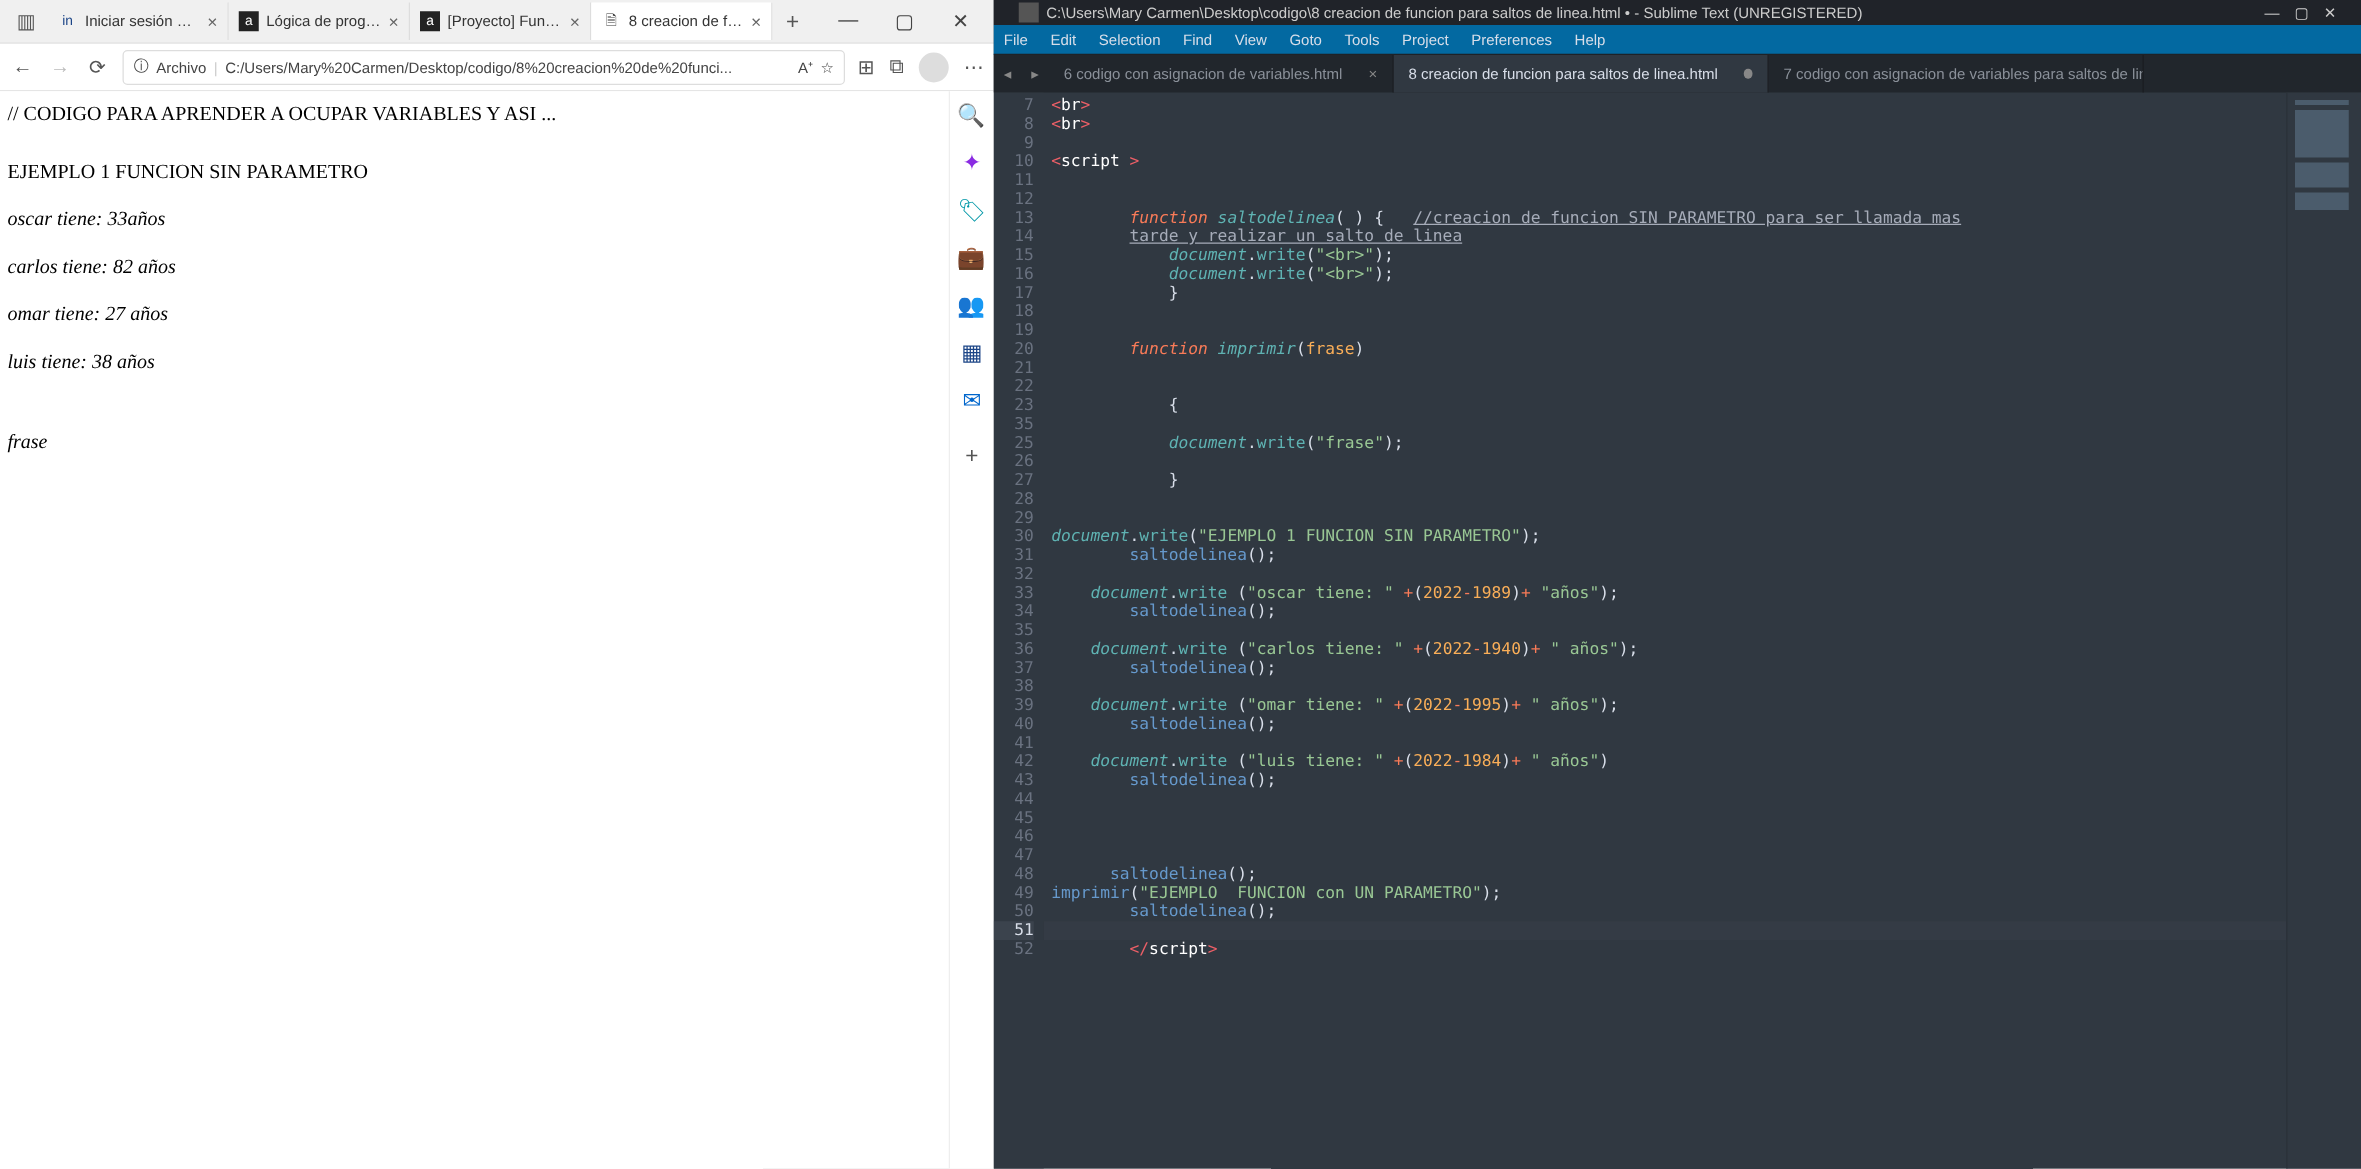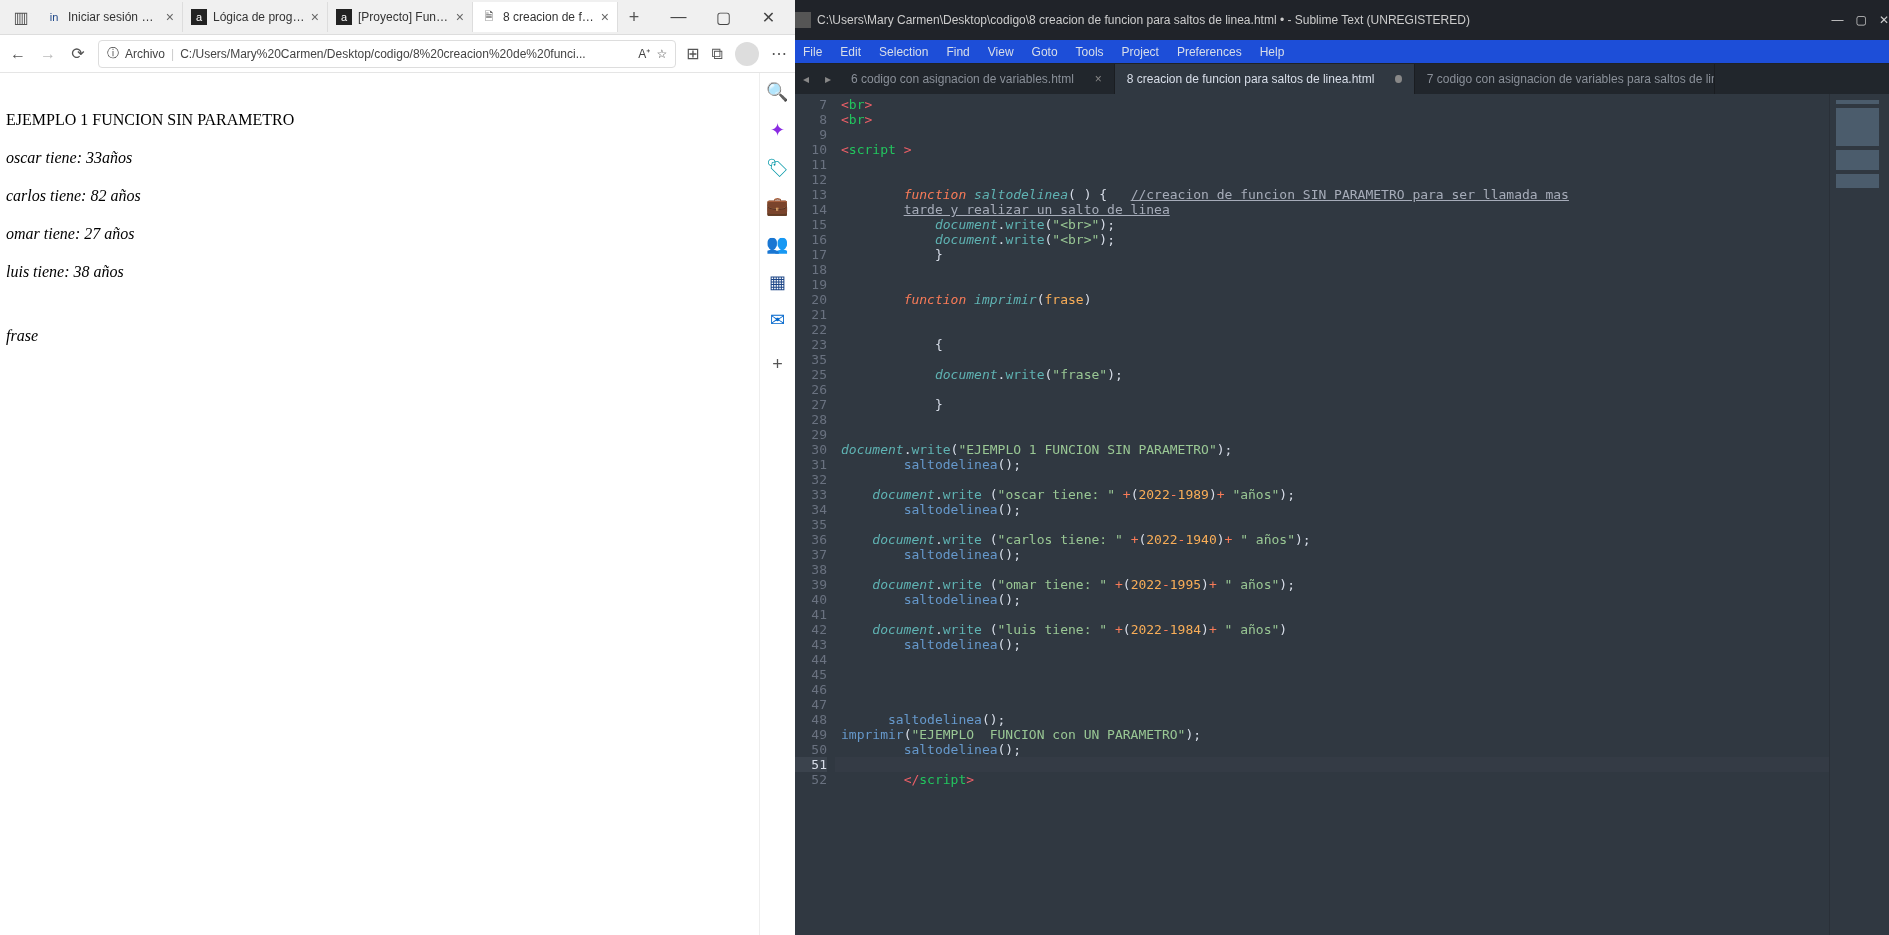--- a/index.html
+++ b/index.html
@@ -25,41 +25,41 @@
 .page-content { flex:1; padding:10px 6px; font-family: 'Times New Roman', serif; color:#000; overflow:auto; }
 .page-content .pline { font-size:16px; margin:0; }
 .page-content h1 { font-size:34px; font-weight:bold; margin:10px 0 30px 0; }
 .page-content .sec { font-size:16px; margin-top:28px; }
 .page-content .row { font-size:16px; margin-top:20px;font-style:italic; }
 .side-icons { width:36px; background:#fff; border-left:1px solid #eee; display:flex; flex-direction:column; align-items:center; padding-top:8px; gap:16px; }
 .side-icons .sicon { width:22px; height:22px; font-size:18px; display:flex; align-items:center; justify-content:center; }
 .c-blue { color:#1a66ff; } .c-purple{color:#8a2be2;} .c-teal{color:#0097a7;} .c-amber{color:#c98e0a;} .c-orange{color:#d35400;} .c-darkblue{color:#1c4587;} .c-outblue{color:#0066cc;}
 
 .editor-pane { flex:1; background:#303841; display:flex; flex-direction:column; color:#d8dee9; font-family:"Segoe UI",sans-serif; }
-.editor-title { height:40px; background:#202329; display:flex; align-items:center; padding:0 0; font-size:12px; color:#ccc; }
+.editor-title { height:20px; background:#202329; display:flex; align-items:center; padding:0 20px; font-size:12px; color:#ccc; }
 .editor-title .st-icn { width:16px; height:16px; background:#555; margin-right:6px; }
 .editor-title .win { margin-left:auto; display:flex; gap:12px; color:#ccc; }
-.editor-menu { height:24px; background:#1d4ed8; display:flex; align-items:center; padding:0 8px; gap:18px; font-size:12px; color:#d8dee9; border-bottom:1px solid #1e2227; }
+.editor-menu { height:24px; background:#0369a1; display:flex; align-items:center; padding:0 8px; gap:18px; font-size:12px; color:#d8dee9; border-bottom:1px solid #1e2227; }
 .editor-tabs { height:30px; background:#21262c; display:flex; align-items:stretch; font-size:12px; }
 .tab-nav { width:22px; display:flex; align-items:center; justify-content:center; color:#888; }
 .ed-tab { display:flex; align-items:center; padding:0 12px; color:#8a9099; border-right:1px solid #1a1d21; max-width:300px; overflow:hidden; white-space:nowrap; gap:21px; }
 .ed-tab.active { background:#303841; color:#d8dee9; }
 .ed-tab .dot { width:8px; height:8px; border-radius:50%; background:#888; }
 .ed-tab .x { color:#888; }
 .editor-body { flex:1; display:flex; overflow:hidden; }
 .gutter { width:40px; background:#303841; text-align:right; padding:3px 8px 3px 0; font-family:Consolas,monospace; font-size:13px; color:#6a7280; line-height:15px; }
 .gutter .ln { height:15px; }
 .gutter .ln.mod { border-left:3px solid #c8a24d; margin-left:-3px; }
 .gutter .ln.active { background:#3b434d; color:#d8dee9; }
 .code { flex:1; font-family:Consolas,monospace; font-size:13px; line-height:15px; padding:3px 0; white-space:pre; color:#d8dee9; overflow:hidden; }
 .code .cl { height:15px; padding-left:6px; }
 .code .cl.active { background:#3b434d55; }
 .minimap { width:60px; background:#303841; position:relative; border-left:1px solid #2a3038; }
 .minimap .mm-block { position:absolute; left:6px; right:10px; }
-.tok-tag{color:#22c55e;} .tok-kw{color:#f97b58; font-style:italic;} .tok-fn{color:#5fb3b3; font-style:italic;} .tok-param{color:#f9ae58;} .tok-punct{color:#d8dee9;} .tok-cm{color:#a6acb9;text-decoration:underline;} .tok-obj{color:#5fb3b3; font-style:italic;} .tok-method{color:#5fb3b3;} .tok-str{color:#99c794;} .tok-num{color:#f9ae58;} .tok-call{color:#6699cc;} .tok-op{color:#f97b58;}
+.tok-tag{color:#ffffff;} .tok-kw{color:#f97b58; font-style:italic;} .tok-fn{color:#5fb3b3; font-style:italic;} .tok-param{color:#f9ae58;} .tok-punct{color:#d8dee9;} .tok-cm{color:#a6acb9;text-decoration:underline;} .tok-obj{color:#5fb3b3; font-style:italic;} .tok-method{color:#5fb3b3;} .tok-str{color:#99c794;} .tok-num{color:#f9ae58;} .tok-call{color:#6699cc;} .tok-op{color:#f97b58;}
 .red-lt{color:#ec5f67;}
 </style>
 </head>
 <body>
 
 <div class="browser-pane">
 
   <div class="browser-tabs">
     <div class="tab-btn">▥</div>
     <div class="browser-tab">
@@ -105,20 +105,21 @@
     <div class="addr-right">
       <span>⊞</span>
       <span>⧉</span>
       <span class="avatar"></span>
       <span>⋯</span>
     </div>
   </div>
 
   <div class="browser-body">
     <div class="page-content">
+      <p class="pline">// CODIGO PARA APRENDER A OCUPAR VARIABLES Y ASI ...</p>
       <p class="sec">EJEMPLO 1 FUNCION SIN PARAMETRO</p>
       <p class="row">oscar tiene: 33años</p>
       <p class="row">carlos tiene: 82 años</p>
       <p class="row">omar tiene: 27 años</p>
       <p class="row">luis tiene: 38 años</p>
       <p class="row" style="margin-top:46px;">frase</p>
     </div>
     <div class="side-icons">
       <span class="sicon c-blue">🔍</span>
       <span class="sicon c-purple">✦</span>

